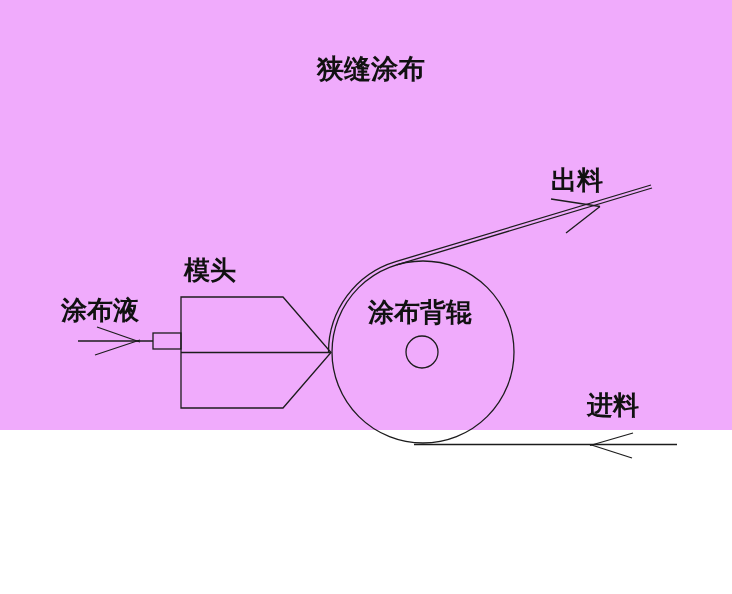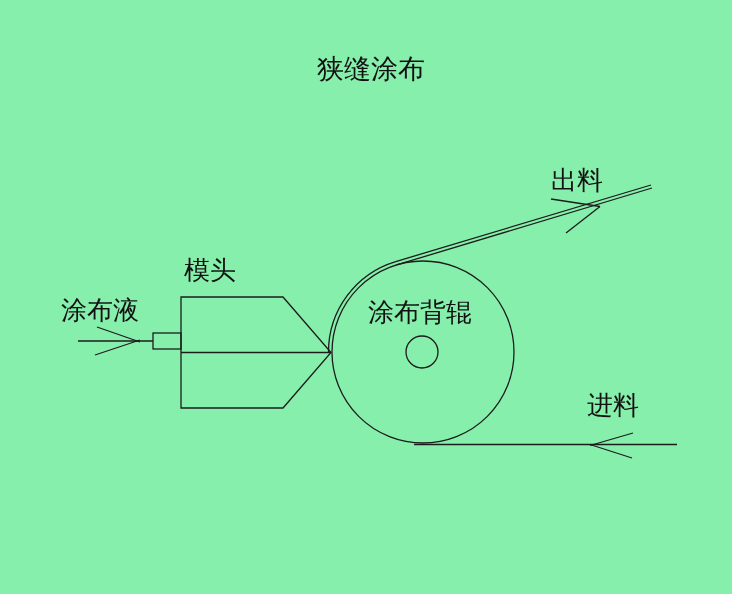--- a/index.html
+++ b/index.html
@@ -6,22 +6,23 @@
     margin: 0;
     padding: 0;
     width: 732px;
     height: 594px;
     background: #ffffff;
     overflow: hidden;
   }
   .stage {
     position: relative;
     width: 732px;
-    height: 594px;
-    background: #86efac;
+    height: 430px;
+    background: #f0abfc;
+    font-weight: bold;
   }
   svg {
     position: absolute;
     top: 0;
     left: 0;
   }
   .ln {
     stroke: #1c1c1c;
     stroke-width: 1.3;
     fill: none;

